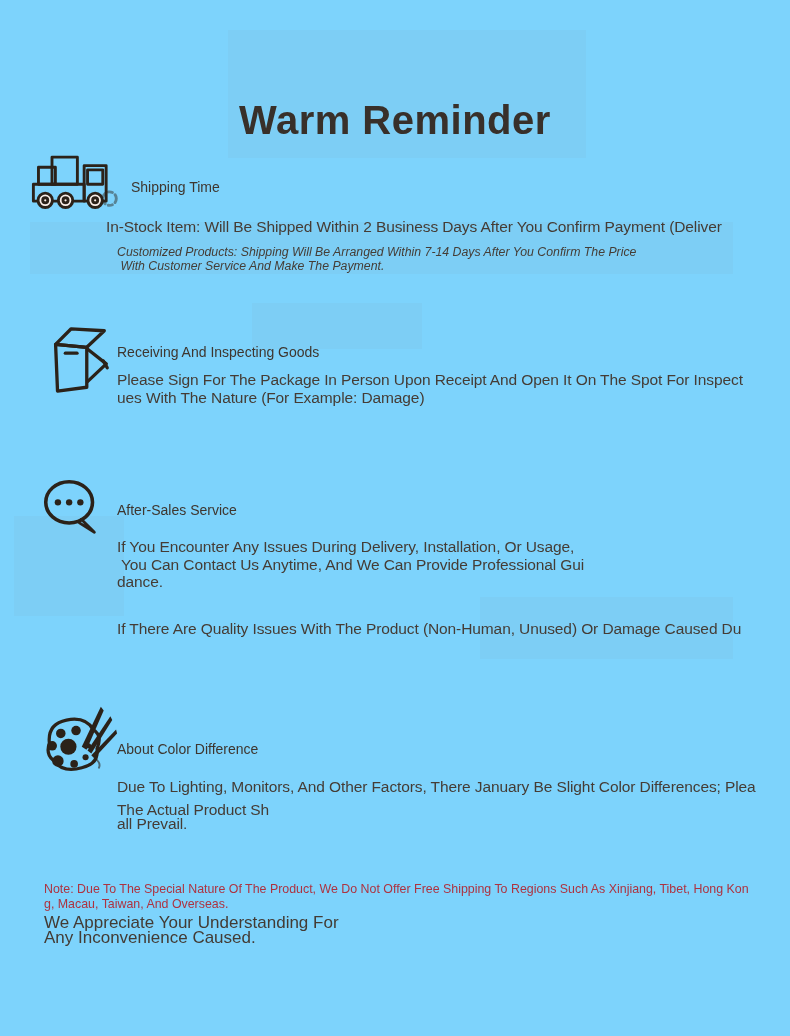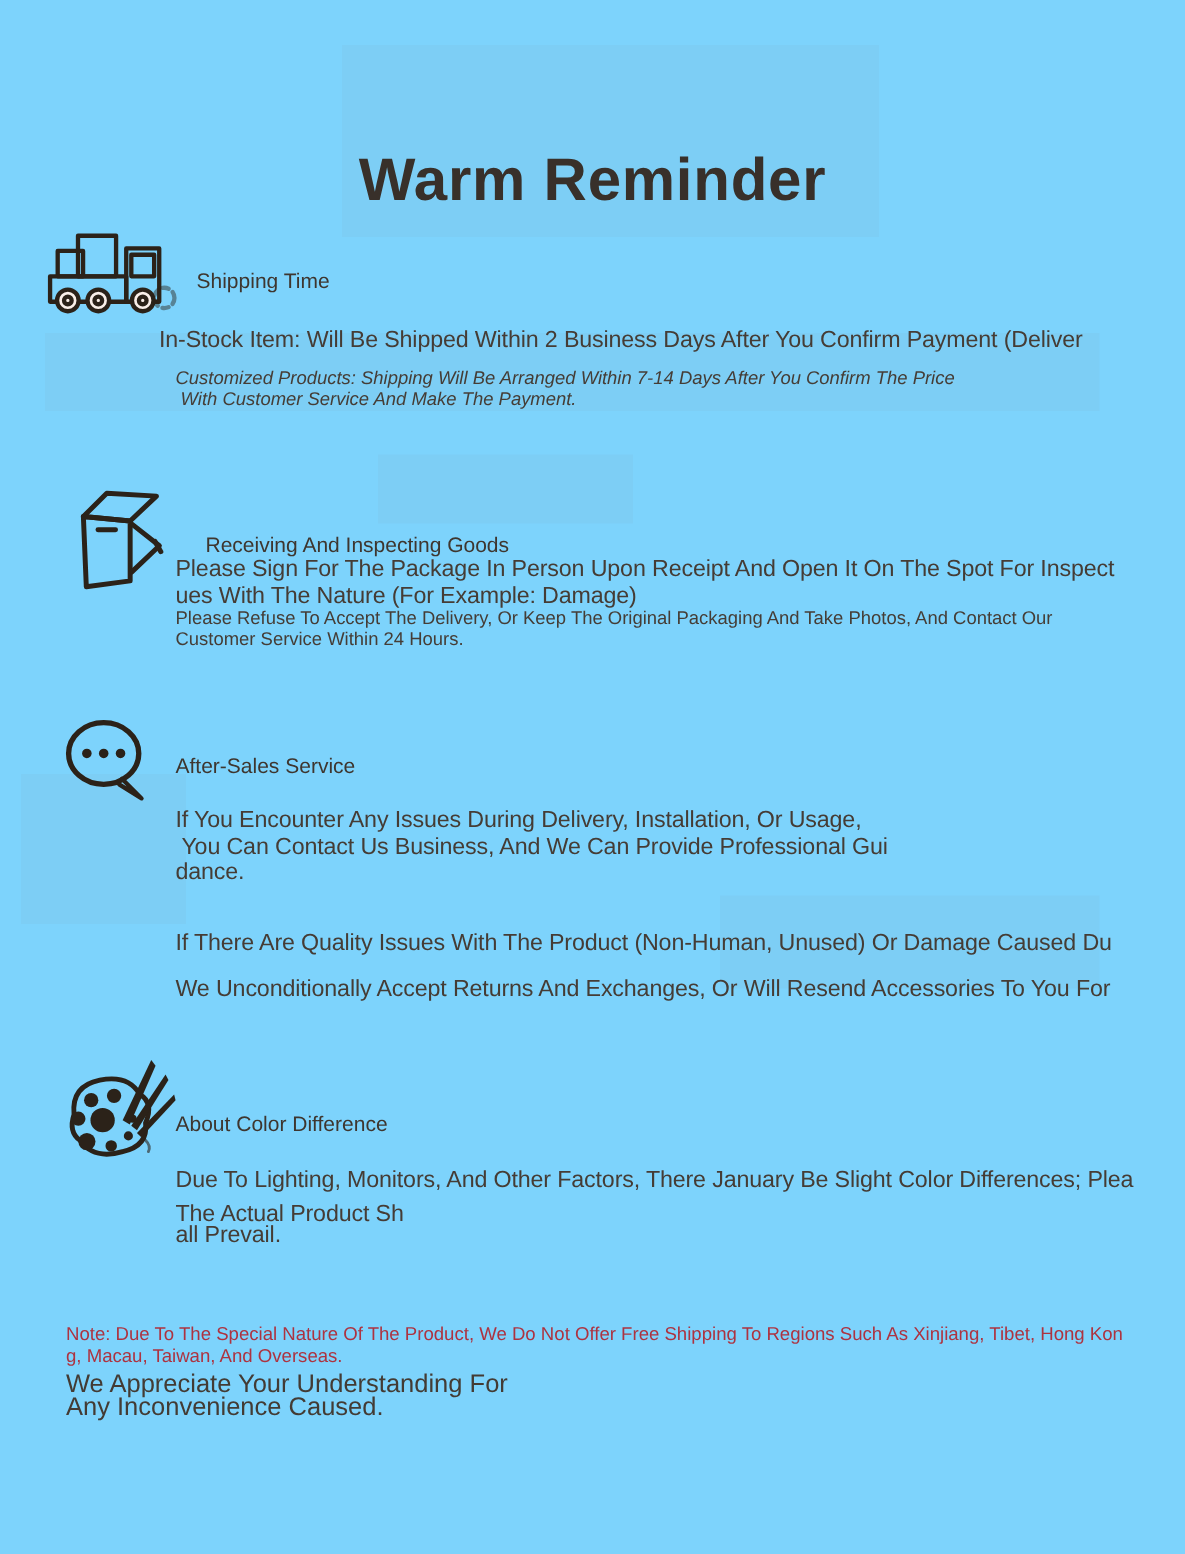--- a/index.html
+++ b/index.html
@@ -64,45 +64,40 @@
     <div class="small"> With Customer Service And Make The Payment.</div>
   </div>
 
   <svg class="abs icon" style="left:42px;top:321px;" width="72" height="76" viewBox="0 0 66 78">
     <path d="M10,24 L26,8 L60,10 L42,27 Z"></path>
     <path d="M10,24 L42,27 L42,68 L12,72 Z"></path>
     <path d="M43,29 L62,44 L43,62"></path>
     <path d="M59,41 L63,48"></path>
     <path d="M20,33 H32"></path>
   </svg>
-  <div class="abs label" style="left:117px;top:355px;margin-left:20px;">Receiving And Inspecting Goods</div>
+  <div class="abs label" style="left:117px;top:344px;">Receiving And Inspecting Goods</div>
   <div class="abs" style="left:117px;top:371px;">
     <div class="big">Please Sign For The Package In Person Upon Receipt And Open It On The Spot For Inspect</div>
     <div class="big">ues With The Nature (For Example: Damage)</div>
-  </div>
-  <div class="abs" style="left:117px;top:405px;">
-    <div class="small">Please Refuse To Accept The Delivery, Or Keep The Original Packaging And Take Photos, And Contact Our</div>
-    <div class="small">Customer Service Within 24 Hours.</div>
   </div>
 
   <svg class="abs icon" style="left:42px;top:477px;" width="58" height="60" viewBox="0 0 62 62">
     <ellipse cx="29" cy="26" rx="25" ry="22" stroke-width="3.8"></ellipse>
     <circle class="fill" cx="17" cy="26" r="3.4"></circle>
     <circle class="fill" cx="29" cy="26" r="3.4"></circle>
     <circle class="fill" cx="41" cy="26" r="3.4"></circle>
     <path d="M42,44 L56,58 L40,48" stroke-width="3"></path>
   </svg>
   <div class="abs label" style="left:117px;top:502px;">After-Sales Service</div>
   <div class="abs" style="left:117px;top:538px;">
     <div class="big">If You Encounter Any Issues During Delivery, Installation, Or Usage,</div>
-    <div class="big"> You Can Contact Us Business, And We Can Provide Professional Gui</div>
+    <div class="big"> You Can Contact Us Anytime, And We Can Provide Professional Gui</div>
     <div class="big">dance.</div>
   </div>
   <div class="abs big" style="left:117px;top:620px;">If There Are Quality Issues With The Product (Non-Human, Unused) Or Damage Caused Du</div>
-  <div class="abs big" style="left:117px;top:651px;">We Unconditionally Accept Returns And Exchanges, Or Will Resend Accessories To You For</div>
 
   <svg class="abs icon" style="left:36px;top:701px;" width="82" height="82" viewBox="0 0 86 86">
     <path d="M14,44 Q12,24 32,20 Q52,16 60,30 Q70,36 64,50 Q66,66 48,70 Q28,76 18,62 Q10,56 14,44 Z"></path>
     <circle class="fill" cx="26" cy="34" r="5"></circle>
     <circle class="fill" cx="42" cy="31" r="5"></circle>
     <circle class="fill" cx="17" cy="47" r="5"></circle>
     <circle class="fill" cx="34" cy="48" r="8.5"></circle>
     <circle class="fill" cx="23" cy="63" r="6"></circle>
     <circle class="fill" cx="40" cy="66" r="4"></circle>
     <circle class="fill" cx="52" cy="59" r="3.2"></circle>

